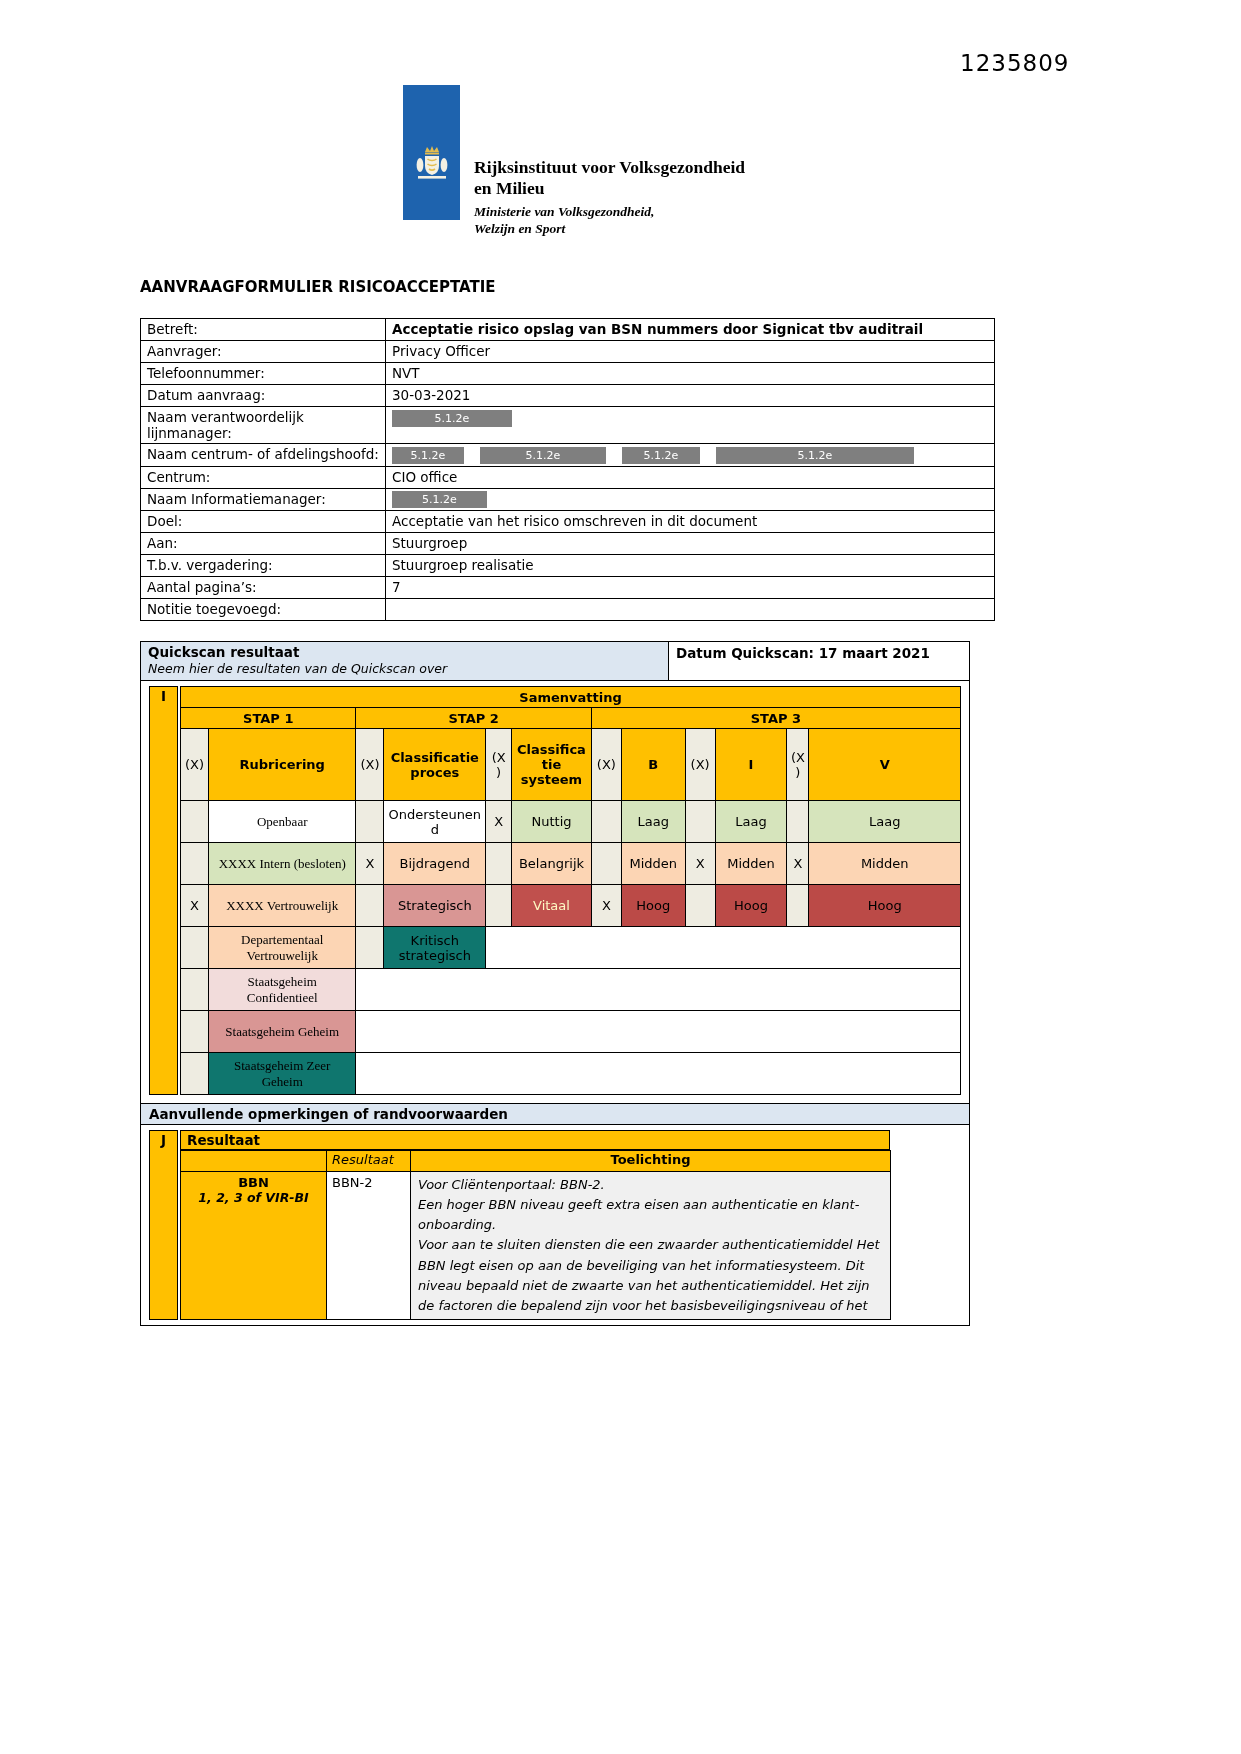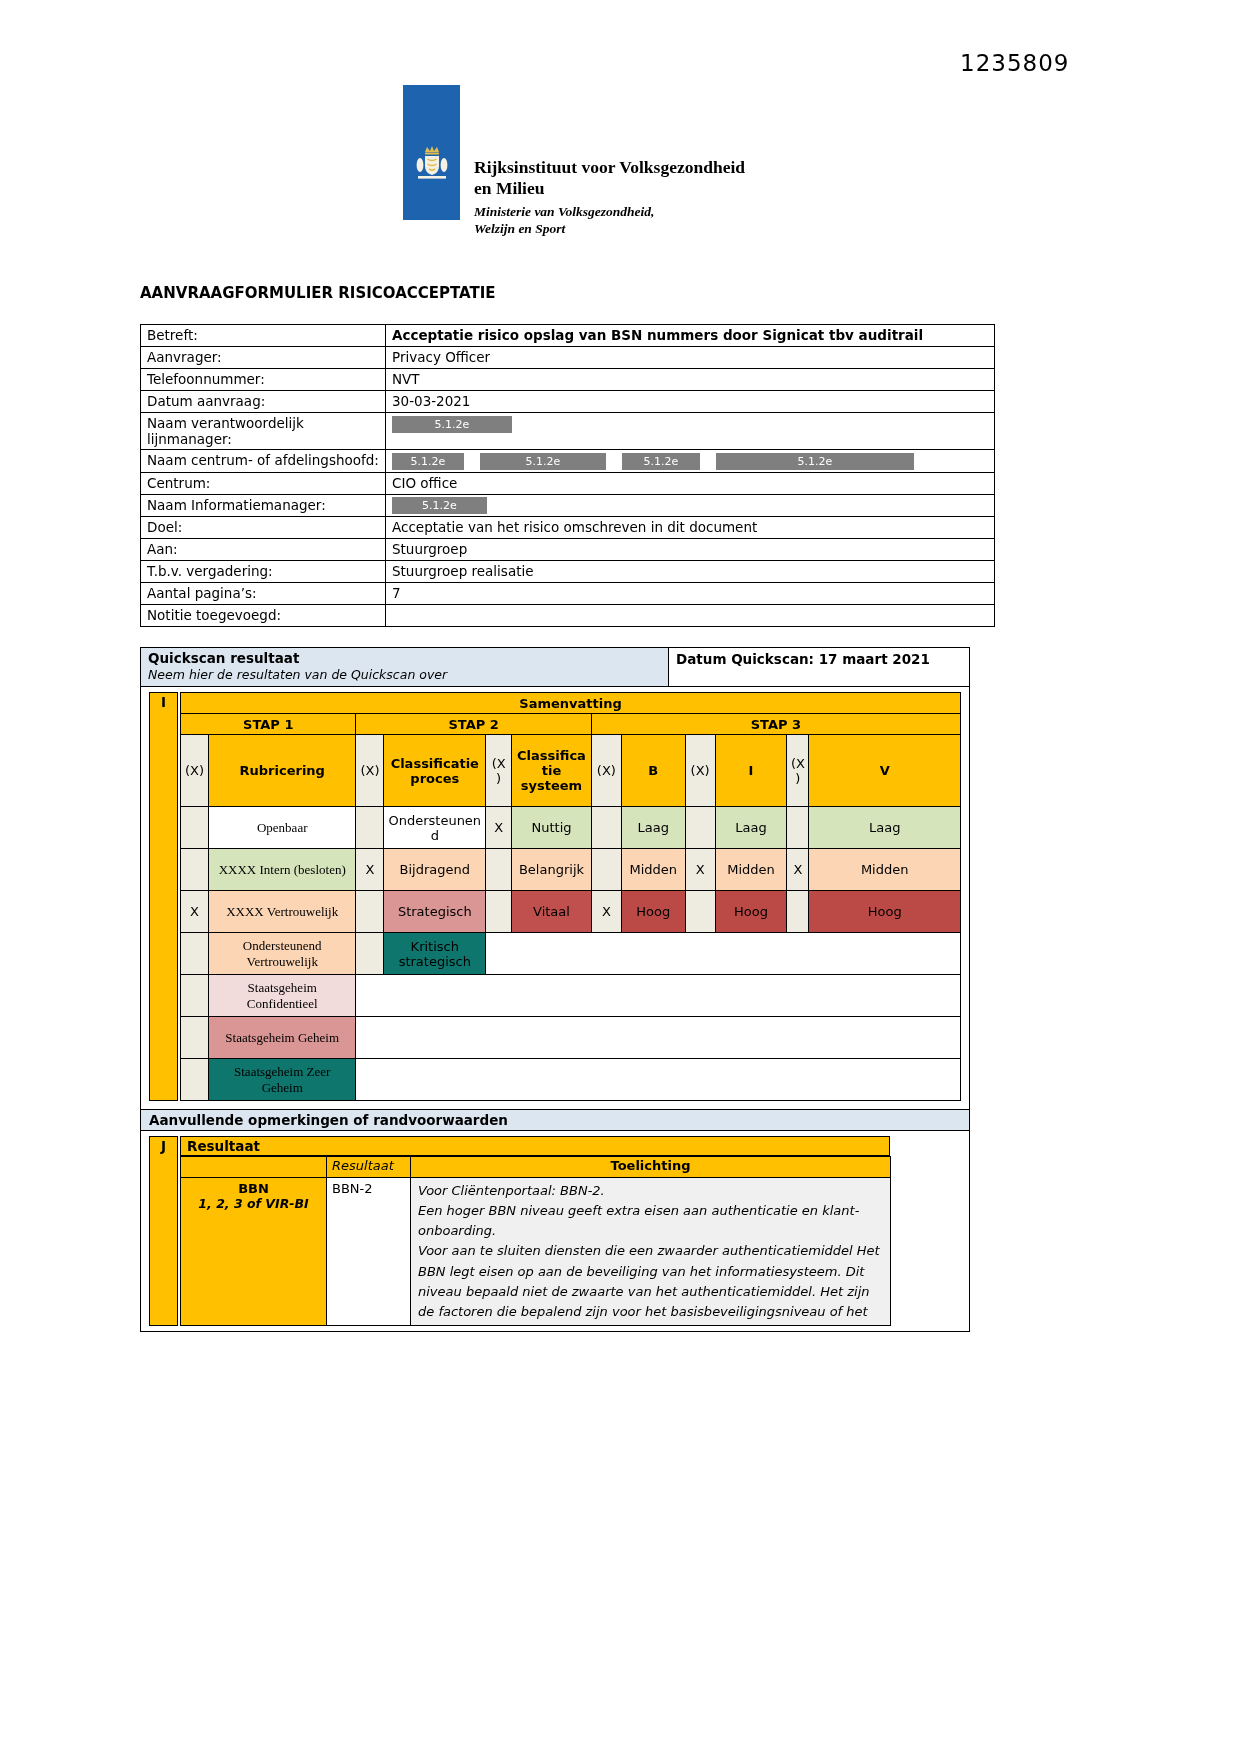--- a/index.html
+++ b/index.html
@@ -13,21 +13,21 @@
 
   
   .logo { position:absolute; top:85px; left:403px; display:flex;font-weight:bold; }
   .logo-bar { flex:0 0 57px; height:135px; background:#1E63AE; position:relative; }
   .logo-crest { position:absolute; left:50%; top:58px; transform:translateX(-50%); }
   .logo-text { margin-left:14px; padding-top:72px; font-family:"Liberation Serif","DejaVu Serif",serif; }
   .logo-org { font-size:17.5px; line-height:21px; }
   .logo-ministry { font-size:13.5px; line-height:17px; font-style:italic; margin-top:4px; }
 
   
-  .content { position:absolute; top:284px; left:140px; width:855px; }
+  .content { position:absolute; top:278px; left:140px; width:855px; }
   .page-title { font-size:15px; font-weight:bold; }
 
   
   .form-table { border-collapse:collapse; width:855px; margin-top:22px; }
   .form-table td { border:1px solid #000; padding:2px 6px; font-size:13.5px; vertical-align:top; height:22px; }
   .f-label { width:245px; }
   .bold { font-weight:bold; }
   .redaction { display:inline-block; background:#7F7F7F; color:#fff; font-size:11px;
                text-align:center; height:17px; line-height:17px; margin-right:16px; vertical-align:middle; }
 
@@ -54,21 +54,21 @@
   .colhead-chk  { background:#EEECE1; font-weight:normal; font-size:12px; height:72px; }
   .wordy { text-align:left; vertical-align:top; padding:2px 4px; }
   .sv-table tbody tr { height:42px; }
   .left { text-align:left; padding-left:5px;font-family:Liberation Serif, serif; }
   .bg-chk { background:#EEECE1; }
   .bg-white { background:#fff; }
   .bg-green { background:#D6E4BC; }
   .bg-peach { background:#FCD5B4; }
   .bg-pink { background:#D99694; }
   .bg-lightpink { background:#F2DCDB; }
-  .bg-red { background:#C0504D; color:#000000; }
+  .bg-red { background:#C0504D; color:#fef9c3; }
   .bg-darkred { background:#BB4A47; }
   .bg-darkred2 { background:#0f766e; }
   .blank { border:none; background:transparent; }
 
   .opmerkingen { background:#DCE6F1; border-top:1px solid #000; border-bottom:1px solid #000;
                  font-weight:bold; font-size:13.5px; padding:2px 8px; margin-top:4px; }
 
   .res-section { padding:5px 8px 5px 8px; }
   .res-content { margin-left:2px; width:710px; }
   .res-title { background:#FFC000; border:1px solid #000; font-weight:bold; font-size:13.5px; padding:1px 6px; }
@@ -264,21 +264,21 @@
                   <td class="bg-red">Vitaal</td>
                   <td class="bg-chk">X</td>
                   <td class="bg-darkred">Hoog</td>
                   <td class="bg-chk"></td>
                   <td class="bg-darkred">Hoog</td>
                   <td class="bg-chk"></td>
                   <td class="bg-darkred">Hoog</td>
                 </tr>
                 <tr>
                   <td class="bg-chk"></td>
-                  <td class="bg-peach left">Ondersteunend Vertrouwelijk</td>
+                  <td class="bg-peach left">Departementaal Vertrouwelijk</td>
                   <td class="bg-chk"></td>
                   <td class="bg-darkred2">Kritisch strategisch</td>
                   <td colspan="8" class="blank"></td>
                 </tr>
                 <tr>
                   <td class="bg-chk"></td>
                   <td class="bg-lightpink left">Staatsgeheim Confidentieel</td>
                   <td colspan="10" class="blank"></td>
                 </tr>
                 <tr>

